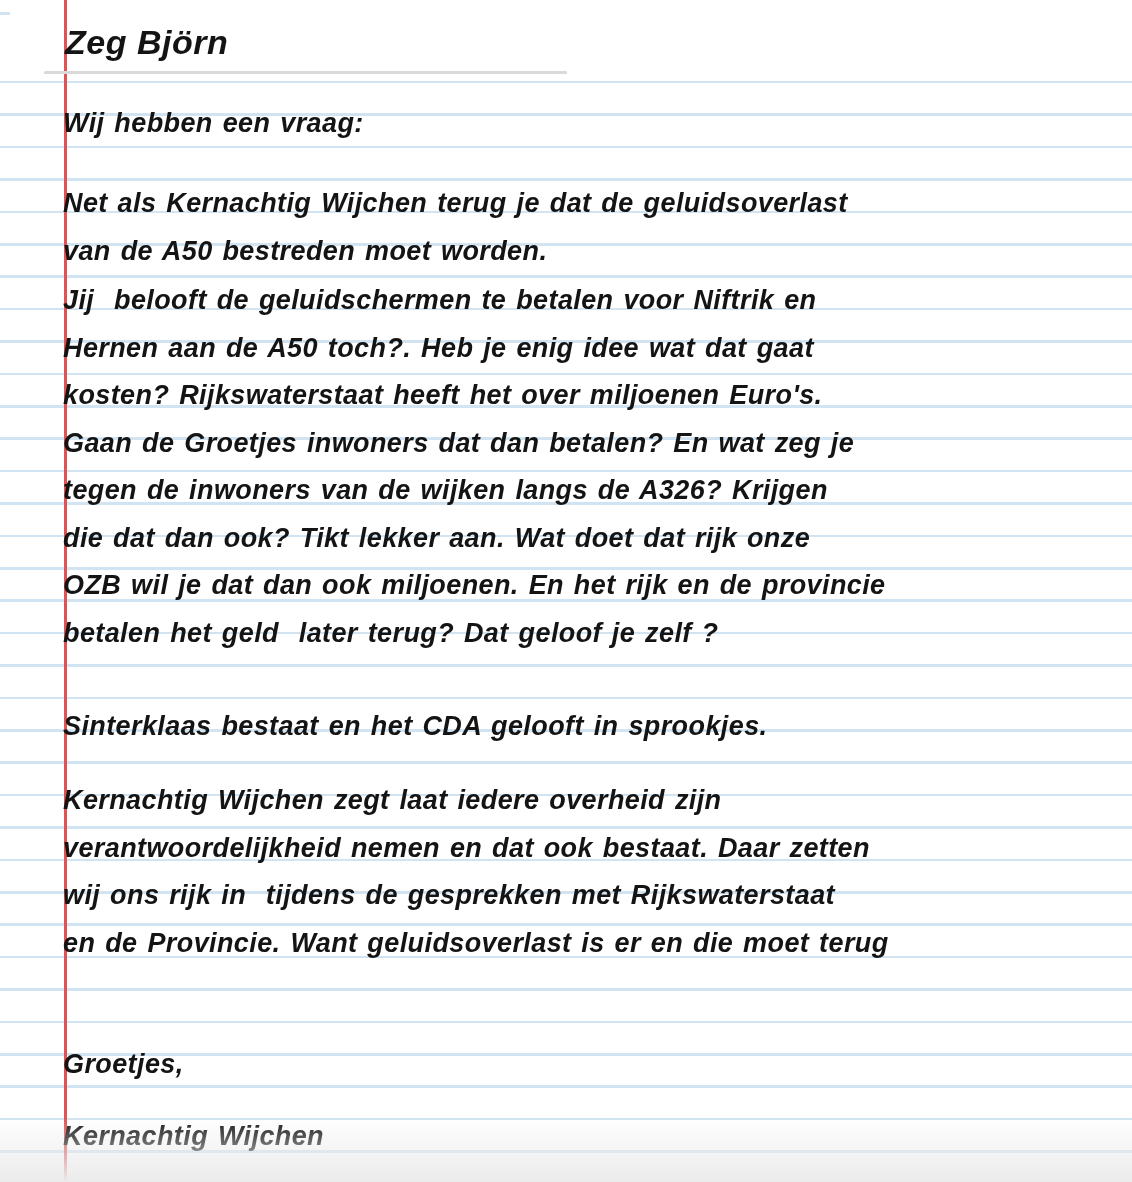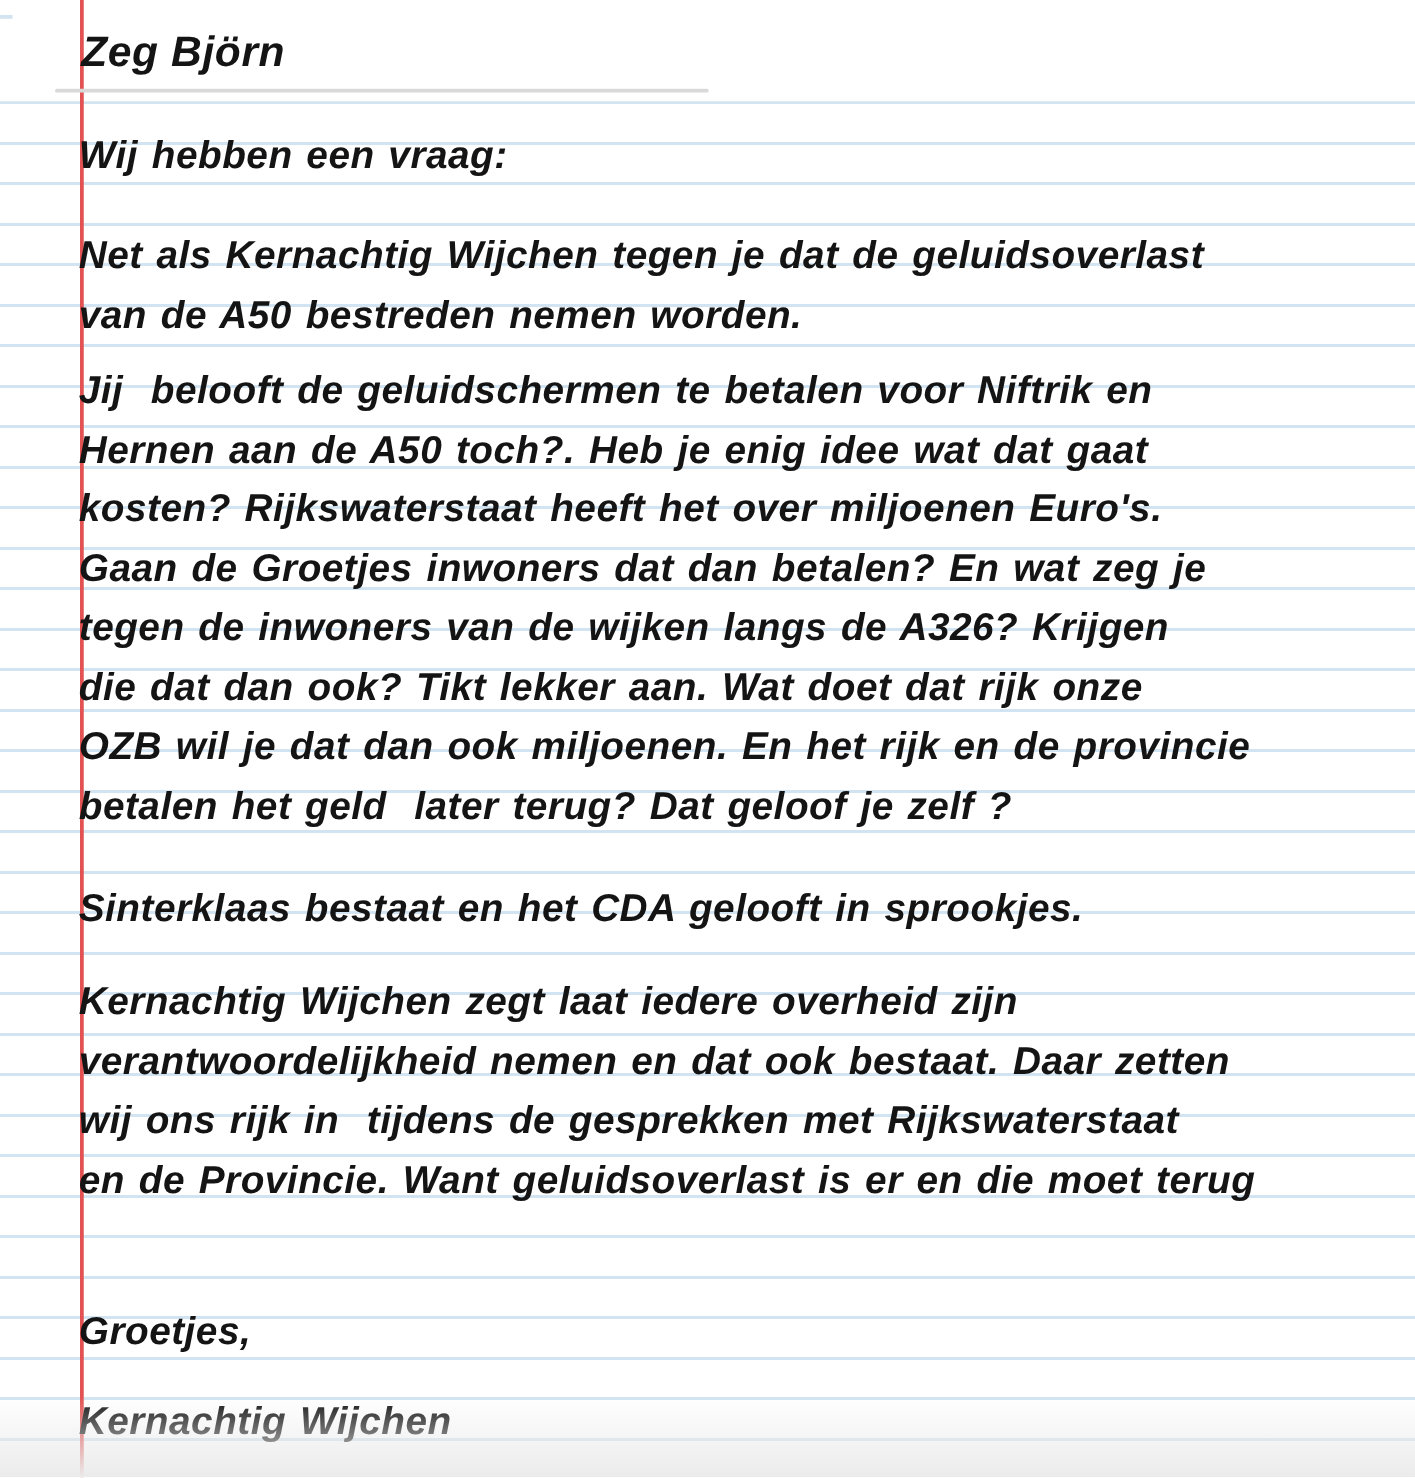--- a/index.html
+++ b/index.html
@@ -63,21 +63,21 @@
     color: var(--ink, #141414);
     white-space: pre;
   }
   .para {
     position: absolute;
     left: 63px;
     margin: 0;
     color: var(--ink, #141414);
   }
   .para .line {
-    font-size: 31px;
+    font-size: 27px;
     line-height: 47.5px;
     font-style: italic;
     font-weight: 600;
     letter-spacing: 0.4px;
     word-spacing: 2px;
     white-space: pre; 
   }
   
   .bottom-fade {
     position: absolute;
@@ -97,25 +97,25 @@
   <div class="margin-line"></div>
 
   <h1 class="note-heading">Zeg Björn</h1>
   <div class="title-underline"></div>
 
   <div class="para" style="top:100px">
     <div class="line">Wij hebben een vraag:</div>
   </div>
 
   <div class="para" style="top:180px">
-    <div class="line">Net als Kernachtig Wijchen tegen je dat de geluidsoverlast</div>
-    <div class="line">van de A50 bestreden nemen worden.</div>
+    <div class="line">Net als Kernachtig Wijchen terug je dat de geluidsoverlast</div>
+    <div class="line">van de A50 bestreden moet worden.</div>
   </div>
 
-  <div class="para" style="top:288px">
+  <div class="para" style="top:277px">
     <div class="line">Jij  belooft de geluidschermen te betalen voor Niftrik en</div>
     <div class="line">Hernen aan de A50 toch?. Heb je enig idee wat dat gaat</div>
     <div class="line">kosten? Rijkswaterstaat heeft het over miljoenen Euro's.</div>
     <div class="line">Gaan de Groetjes inwoners dat dan betalen? En wat zeg je</div>
     <div class="line">tegen de inwoners van de wijken langs de A326? Krijgen</div>
     <div class="line">die dat dan ook? Tikt lekker aan. Wat doet dat rijk onze</div>
     <div class="line">OZB wil je dat dan ook miljoenen. En het rijk en de provincie</div>
     <div class="line">betalen het geld  later terug? Dat geloof je zelf ?</div>
   </div>
 

